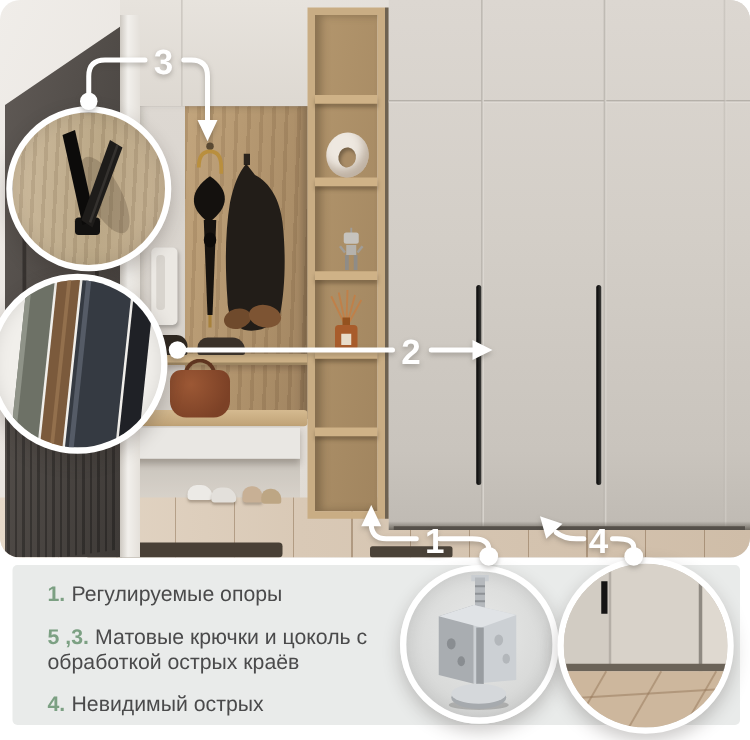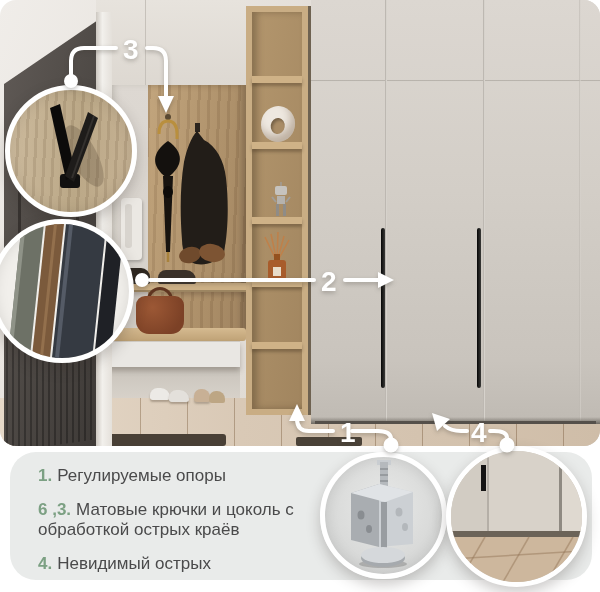--- a/index.html
+++ b/index.html
@@ -67,21 +67,21 @@
   .c-hook{left:5px;top:85px;width:132px;height:132px;
      background:linear-gradient(95deg,#cdbb9e,#bba887 55%,#c6b294),
      repeating-linear-gradient(93deg,rgba(120,100,75,.15) 0 3px,rgba(255,255,255,0) 3px 9px);
      background-blend-mode:multiply}
   .c-edge{left:-10px;top:219px;width:144px;height:144px;background:#f1efeb}
   .c-foot{left:320px;top:452px;width:127px;height:127px;background:radial-gradient(circle at 50% 42%,#e8e9e8,#d5d6d5 75%)}
   .c-plinth{left:446px;top:446px;width:141px;height:141px;background:#d8d2c9}
   .callout svg{display:block;width:100%;height:100%}
 
   
-  .panel{position:absolute;left:10px;top:452px;width:582px;height:128px;background:#e9ebea;border-radius:26px;z-index:1}
+  .panel{position:absolute;left:10px;top:452px;width:582px;height:128px;background:#e9ebea;border-radius:4px;z-index:1}
   .feat{list-style:none;padding:14px 0 0 28px;width:300px}
   .feat li{margin-bottom:13px;font-size:17px;line-height:1.22;color:#4a4a4b}
   .feat .num{color:#7ca083;font-weight:bold;margin-right:5px}
 
   
   .ann{position:absolute;left:0;top:0;width:600px;height:592px;z-index:4;pointer-events:none;
        filter:drop-shadow(0 2px 2px rgba(60,55,50,.3))}
   .ann .ln{stroke:#fff;stroke-width:4;fill:none;stroke-linecap:round}
   .ann .hd{fill:#fff;stroke:none}
   .ann text{fill:#fff;font-family:"Liberation Sans",sans-serif;font-weight:bold;font-size:28px}
@@ -179,21 +179,21 @@
       <ellipse cx="72" cy="158" rx="13" ry="9" fill="#7d5433" transform="rotate(10 72 158)"></ellipse>
     </svg>
   </div>
 
   <div class="panel">
     <ul class="feat">
       <li>
         <span class="num">1.</span><span>Регулируемые опоры</span>
       </li>
       <li>
-        <span class="num">6 ,3.</span><span>Матовые крючки и цоколь с обработкой острых краёв</span>
+        <span class="num">5 ,3.</span><span>Матовые крючки и цоколь с обработкой острых краёв</span>
       </li>
       <li>
         <span class="num">4.</span><span>Невидимый острых</span>
       </li>
     </ul>
   </div>
 
   <div class="callout c-hook">
     <svg viewBox="0 0 122 122">
       <ellipse cx="74" cy="66" rx="34" ry="13" fill="rgba(60,45,30,.22)" transform="rotate(62 74 66)"></ellipse>

